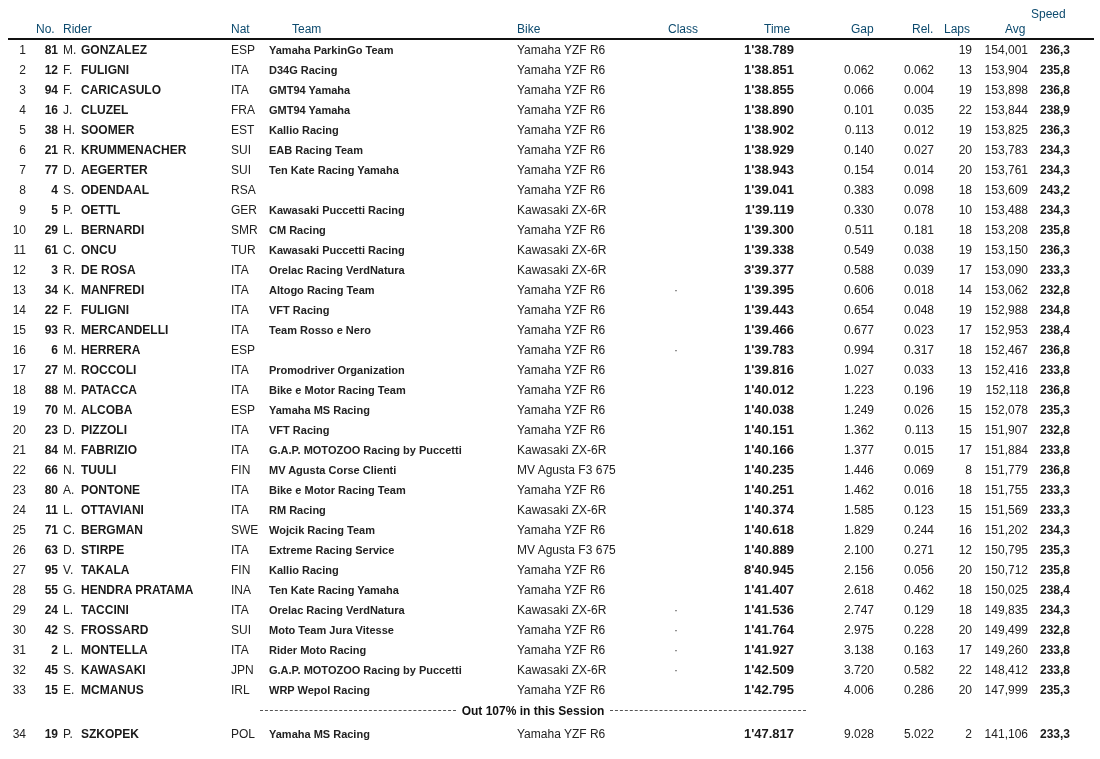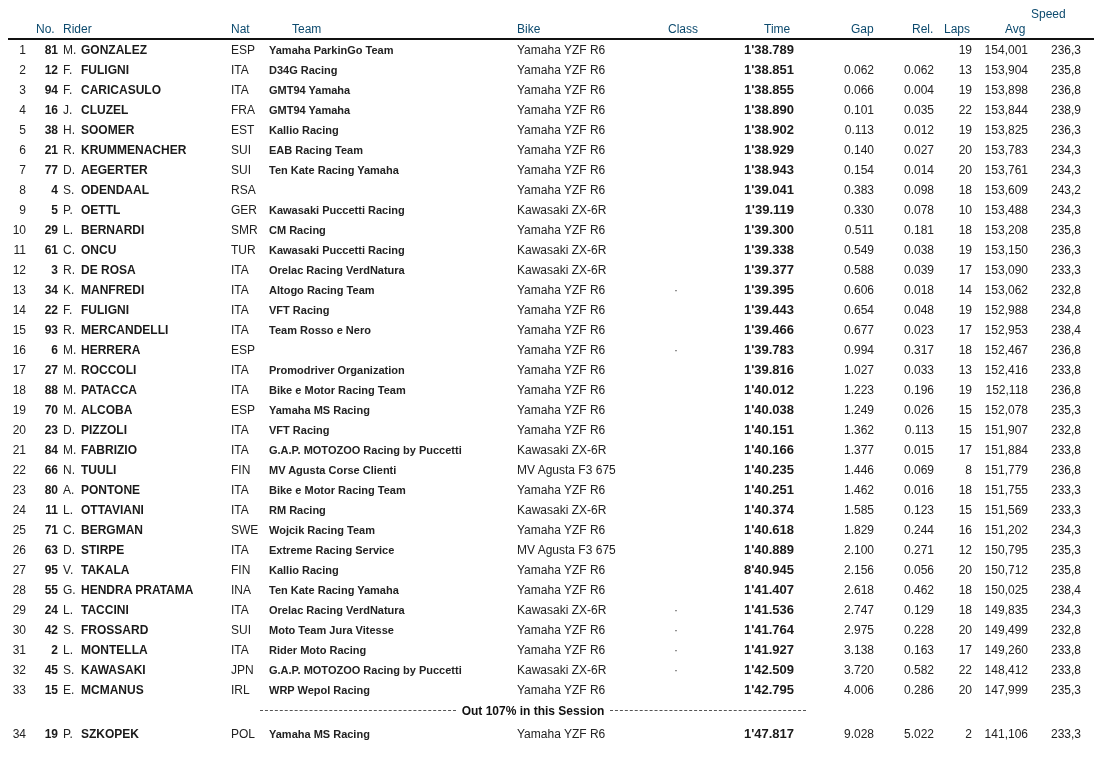--- a/index.html
+++ b/index.html
@@ -18,21 +18,21 @@
   .c-name { left: 81px; font-weight: bold; }
   .c-nat { left: 231px; color: #222; }
   .c-team { left: 269px; font-size: 11px; color: #222; font-weight: bold; }
   .c-bike { left: 517px; color: #222; }
   .c-class { left: 672px; width: 8px; text-align: center; color: #444; }
   .c-time { left: 700px; width: 94px; text-align: right; font-weight: bold; font-size: 13px; }
   .c-gap { left: 820px; width: 54px; text-align: right; color: #222; }
   .c-rel { left: 878px; width: 56px; text-align: right; color: #222; }
   .c-laps { left: 944px; width: 28px; text-align: right; color: #222; }
   .c-avg { left: 978px; width: 50px; text-align: right; color: #222; }
-  .c-max { left: 1040px; width: 52px; text-align: center; font-weight: normal; }
+  .c-max { left: 1040px; width: 52px; text-align: left; font-weight: bold; }
   .sep {
     position: absolute; left: 255px; top: 702px; width: 556px; height: 16px;
     font-size: 12px; line-height: 16px; text-align: center; color: #111;
   }
   .sep .dash { display: inline-block; width: 196px; border-top: 1px dashed #555; vertical-align: middle; }
   .sep .txt { font-weight: bold; padding: 0 6px; vertical-align: middle; }
 </style>
 </head>
 <body>
 
@@ -231,21 +231,21 @@
       </div>
       <div class="row" style="top: 260px;">
         <span class="c-pos">12</span>
         <span class="c-no">3</span>
         <span class="c-init">R.</span>
         <span class="c-name">DE ROSA</span>
         <span class="c-nat">ITA</span>
         <span class="c-team">Orelac Racing VerdNatura</span>
         <span class="c-bike">Kawasaki ZX-6R</span>
         <span class="c-class"></span>
-        <span class="c-time">1'39.377</span>
+        <span class="c-time">3'39.377</span>
         <span class="c-gap">0.588</span>
         <span class="c-rel">0.039</span>
         <span class="c-laps">17</span>
         <span class="c-avg">153,090</span>
         <span class="c-max">233,3</span>
       </div>
       <div class="row" style="top: 280px;">
         <span class="c-pos">13</span>
         <span class="c-no">34</span>
         <span class="c-init">K.</span>

